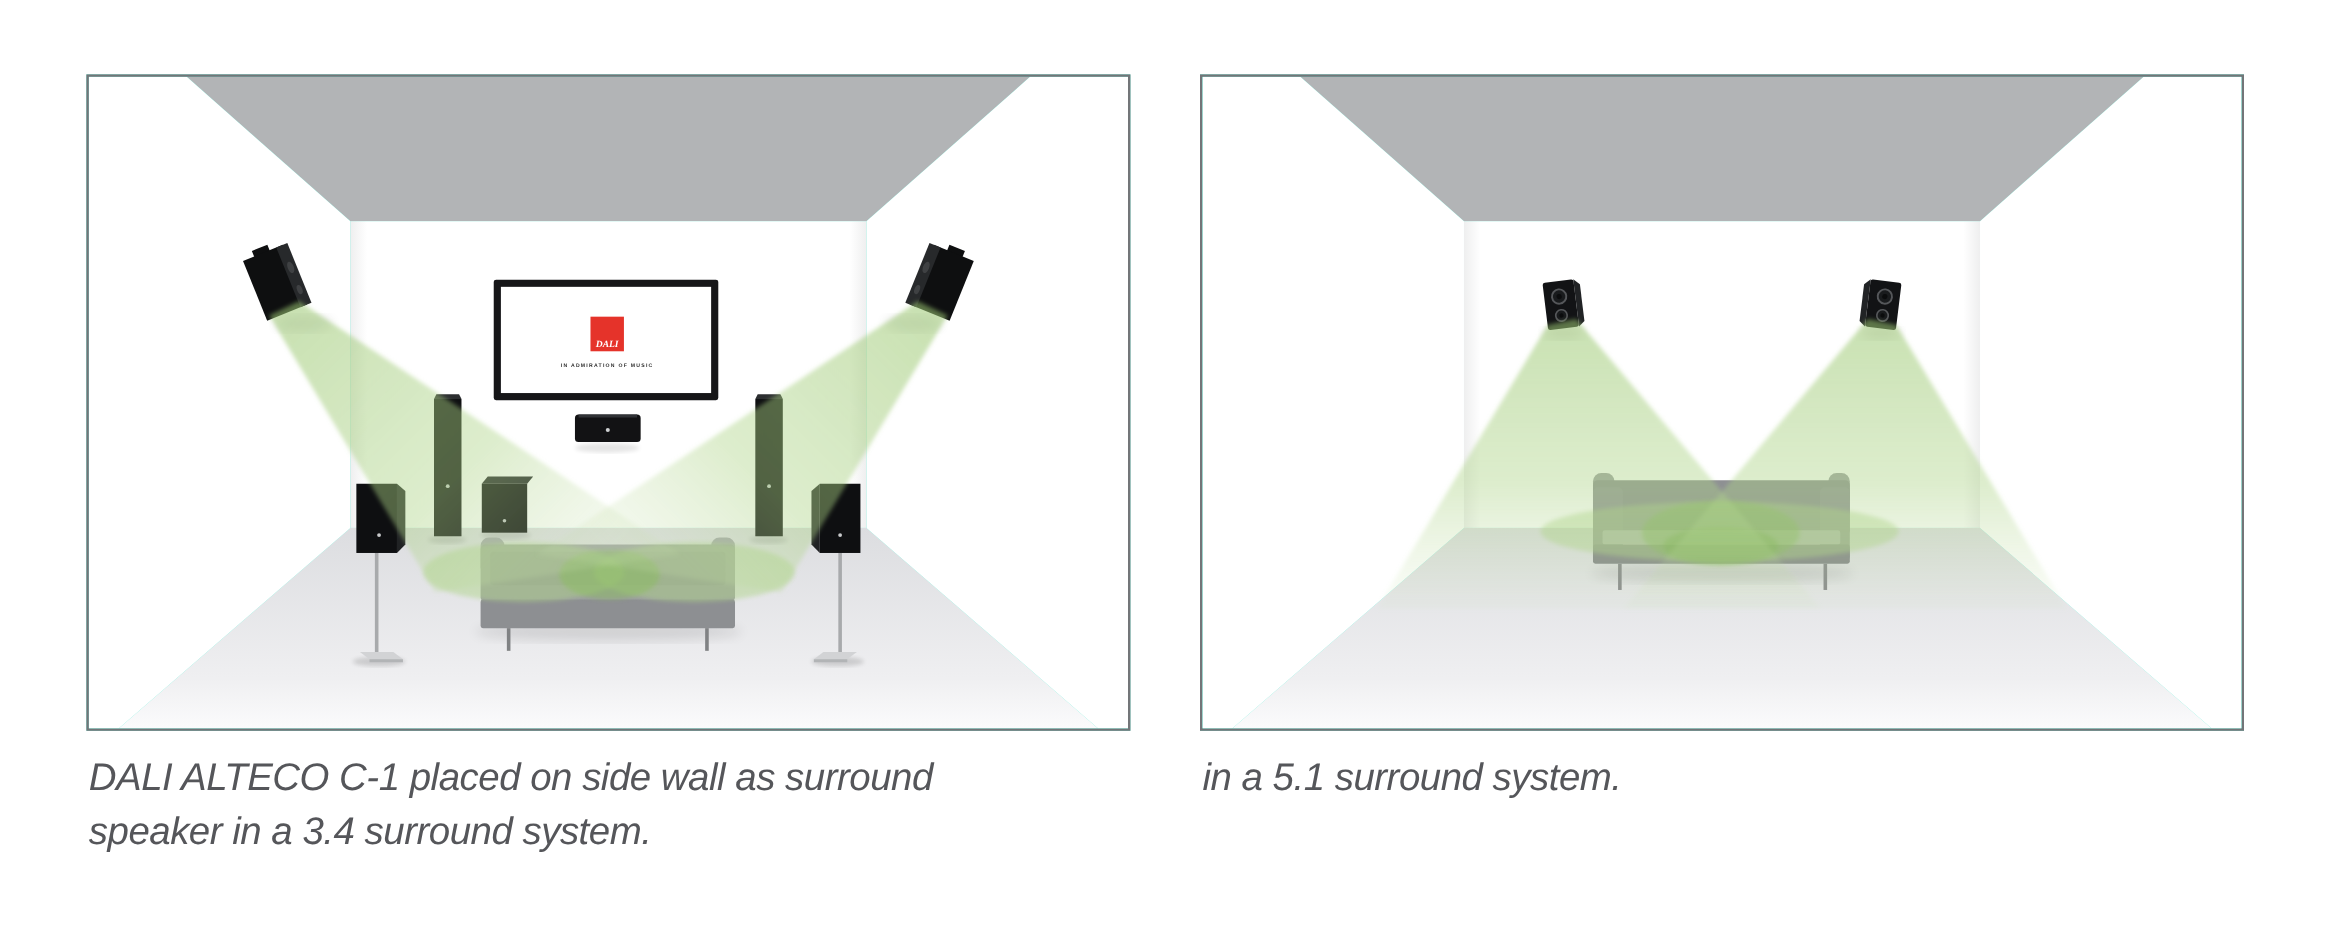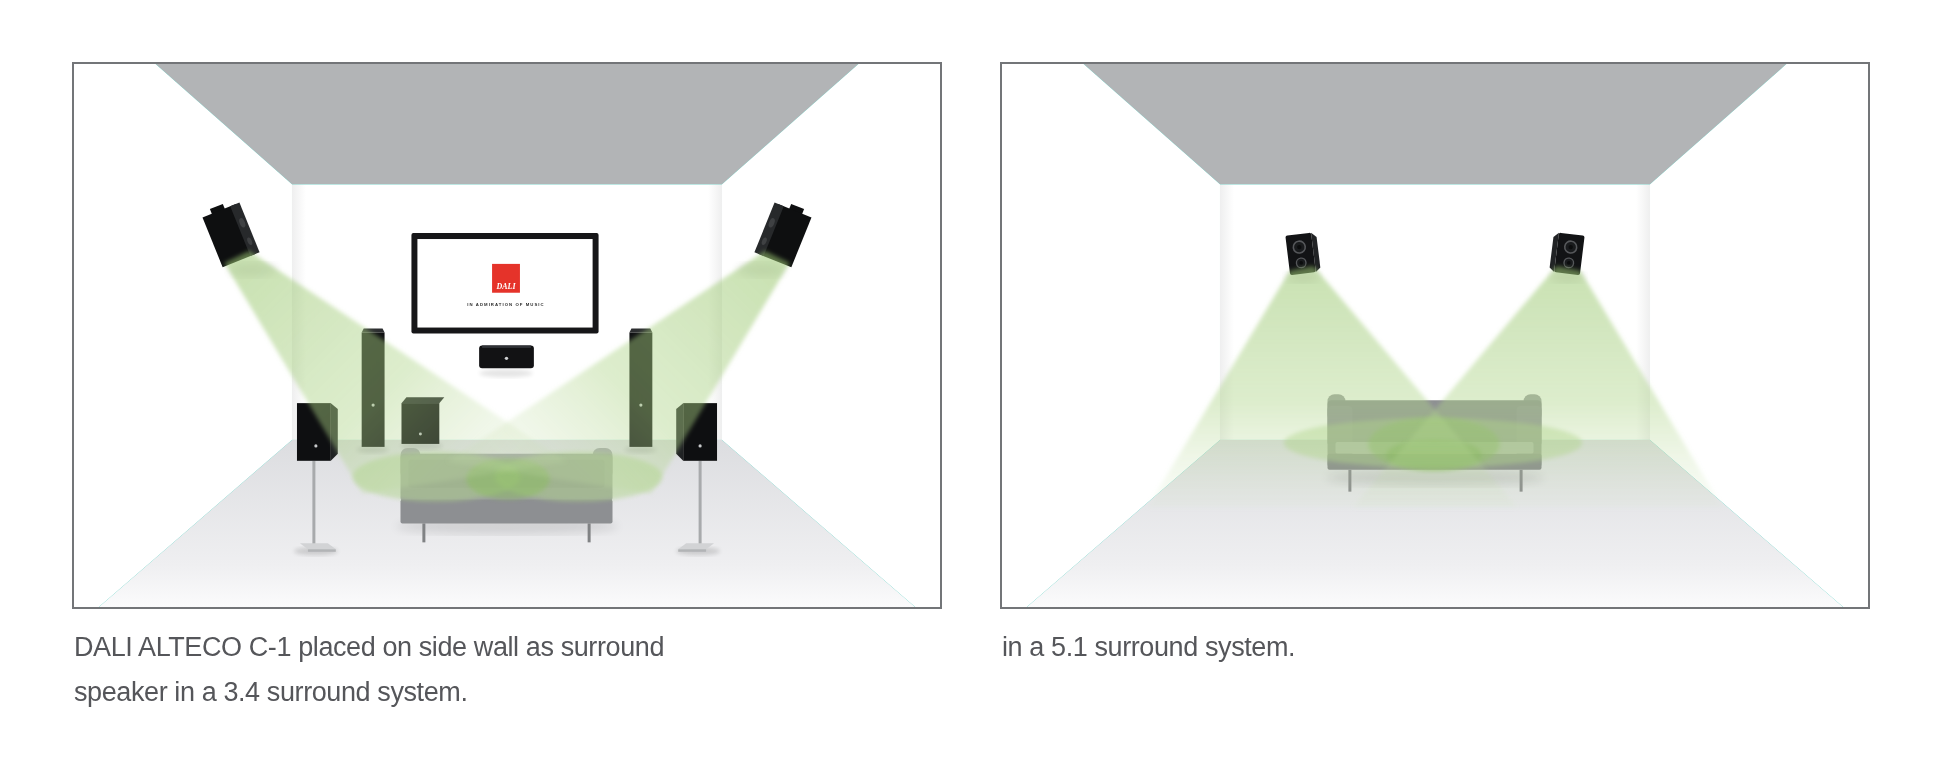--- a/index.html
+++ b/index.html
@@ -7,30 +7,30 @@
   body {
     width:1940px; height:776px;
     position:relative;
     font-family:"Liberation Sans", sans-serif;
     overflow:hidden;
   }
   .panel {
     position:absolute; top:62px;
     width:870px; height:547px;
     border:2px solid var(--panel-border,#737578);
-    background:#14b8a6;
+    background:#5eead4;
   }
   .panel-left  { left:72px; }
   .panel-right { left:1000px; }
   .panel svg { display:block; width:100%; height:100%; }
   .caption {
     position:absolute; top:625px;
     color:var(--caption-gray,#55565a);
-    font-size:27px; line-height:45px;
-    letter-spacing:-0.4px; font-weight:400;
+    font-size:32px; line-height:45px;
+    letter-spacing:-0.4px; font-weight:400;font-style:italic;
   }
   .caption-left  { left:74px; }
   .caption-right { left:1002px; }
   .cap-line { display:block; white-space:nowrap; }
 </style>
 </head>
 <body>
 
 <div class="panel panel-left">
   <svg viewBox="0 0 870 546" preserveAspectRatio="none">

